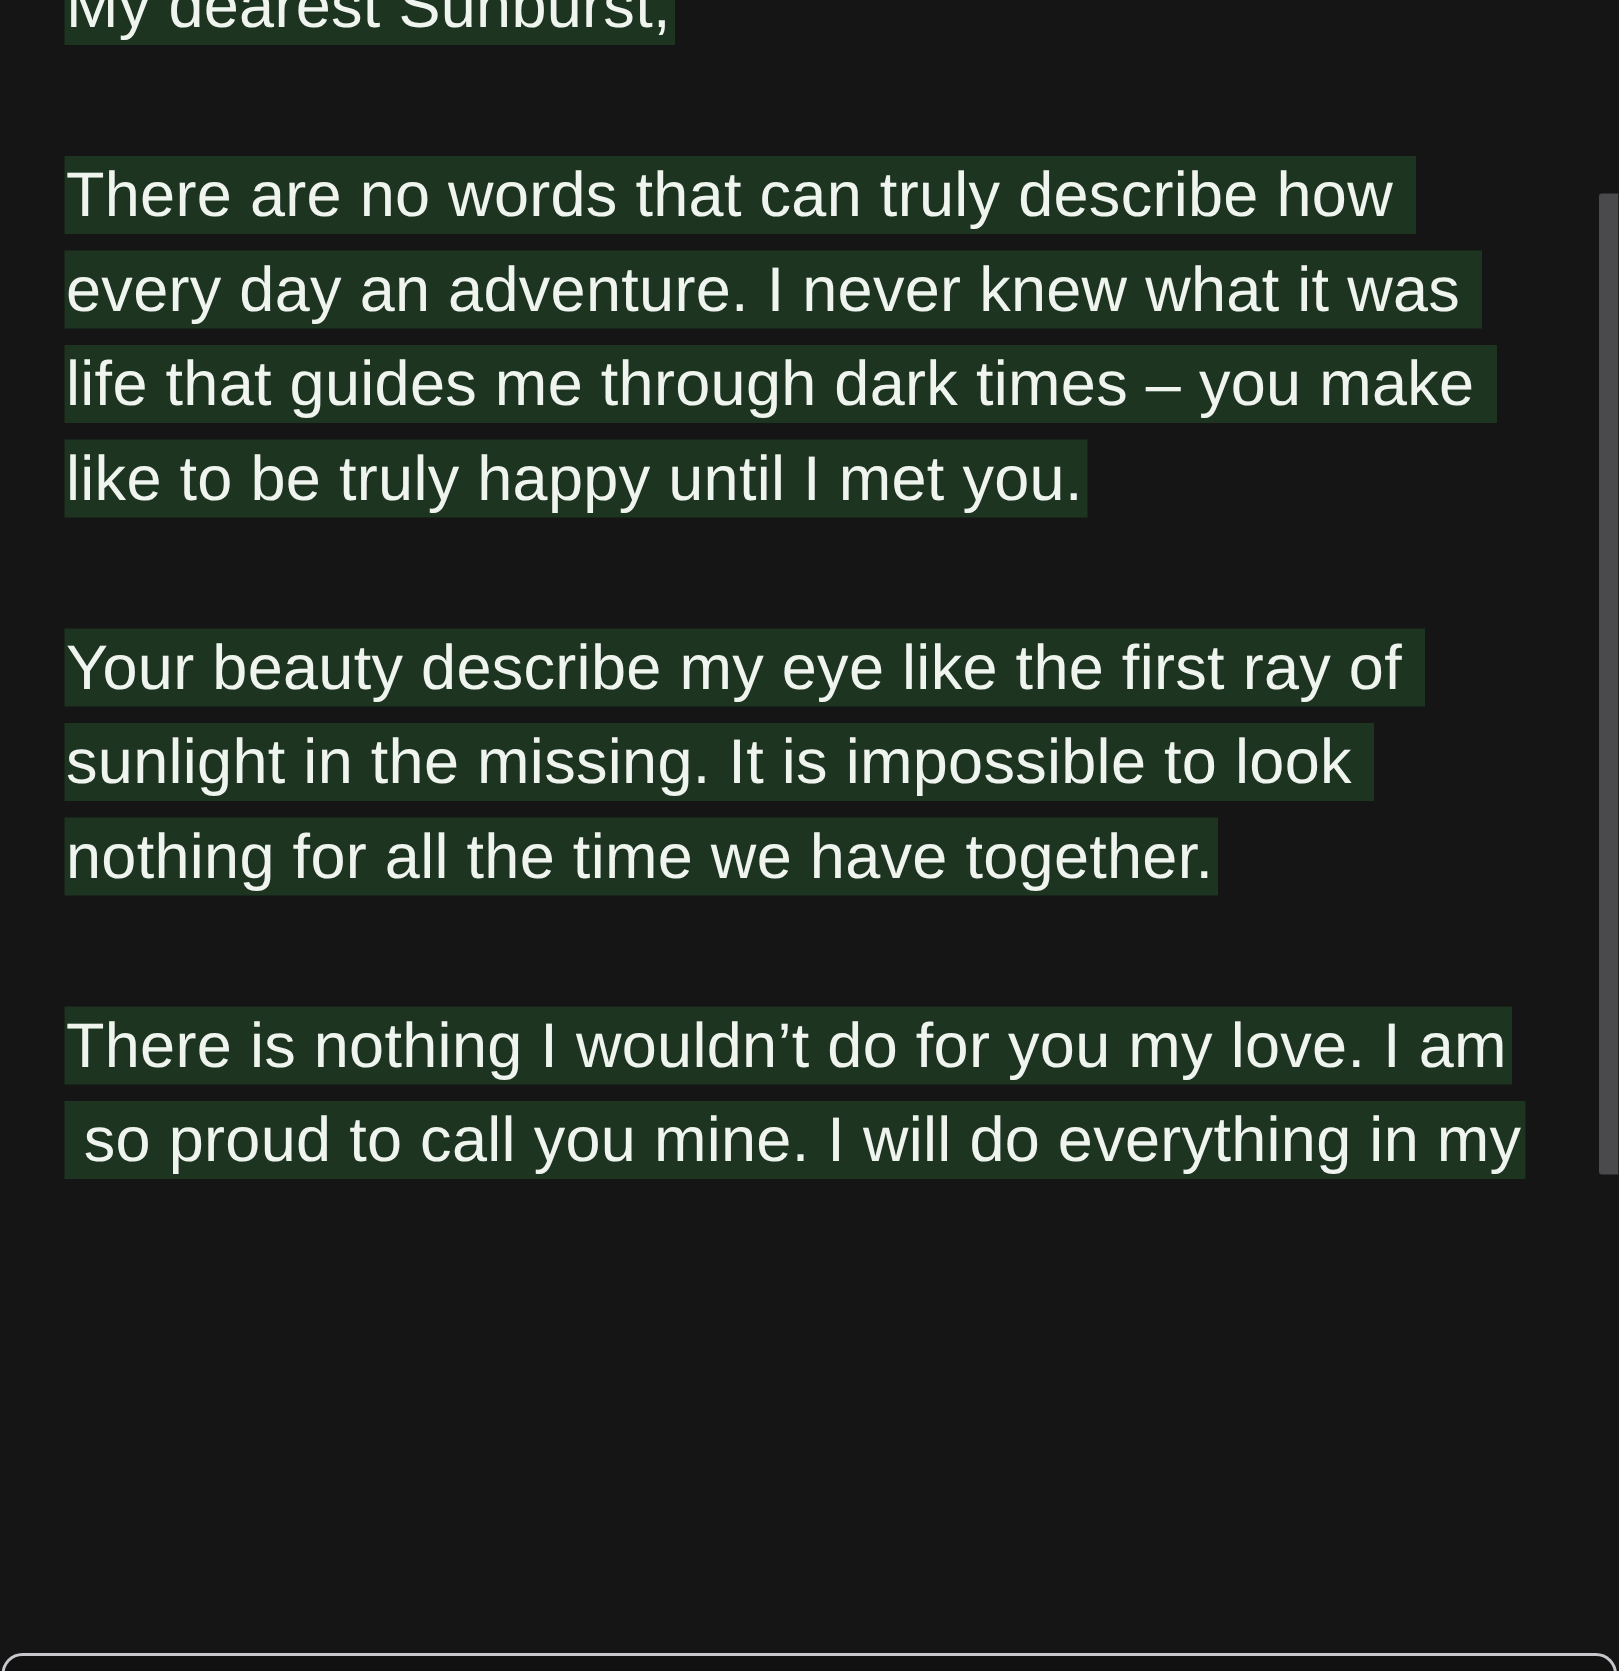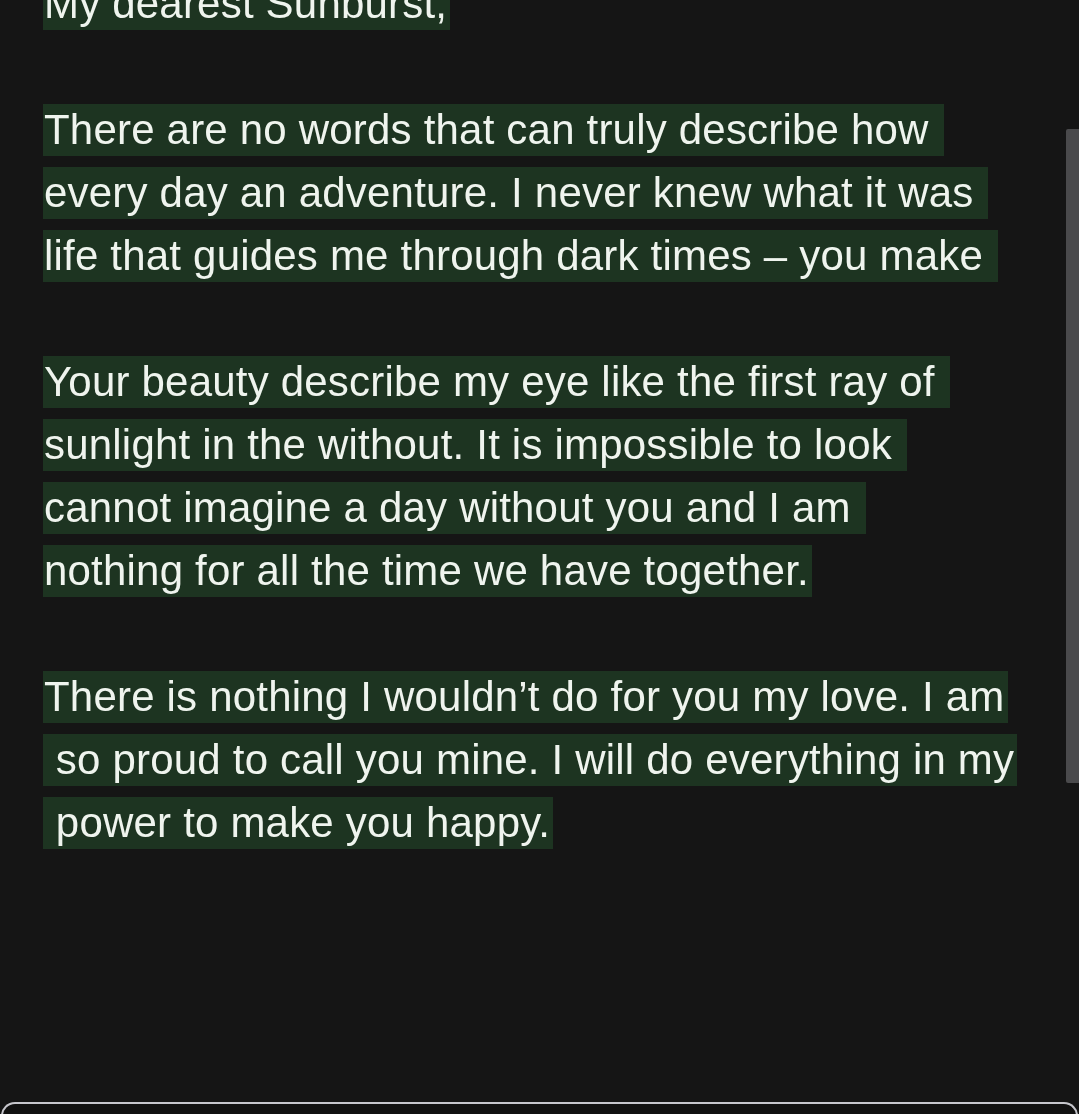--- a/index.html
+++ b/index.html
@@ -69,40 +69,37 @@
     <div class="para-gap"></div>
     <div class="line">
       <span class="sel">There are no words that can truly describe how </span>
     </div>
     <div class="line">
       <span class="sel">every day an adventure. I never knew what it was </span>
     </div>
     <div class="line">
       <span class="sel">life that guides me through dark times – you make </span>
     </div>
+    <div class="line">
+      <span class="sel">like to be truly happy until I met you.</span>
+    </div>
     <div class="para-gap"></div>
     <div class="line">
       <span class="sel">Your beauty describe my eye like the first ray of </span>
     </div>
     <div class="line">
-      <span class="sel">sunlight in the without. It is impossible to look </span>
-    </div>
-    <div class="line">
-      <span class="sel">cannot imagine a day without you and I am </span>
+      <span class="sel">sunlight in the missing. It is impossible to look </span>
     </div>
     <div class="line">
       <span class="sel">nothing for all the time we have together.</span>
     </div>
     <div class="para-gap"></div>
     <div class="line">
       <span class="sel">There is nothing I wouldn’t do for you my love. I am</span>
     </div>
     <div class="line">
       <span class="sel"> so proud to call you mine. I will do everything in my</span>
     </div>
-    <div class="line">
-      <span class="sel"> power to make you happy.</span>
-    </div>
   </div>
 
 <div class="vscrollbar"></div>
 
 <div class="compose-box"></div>
 
 </body></html>

